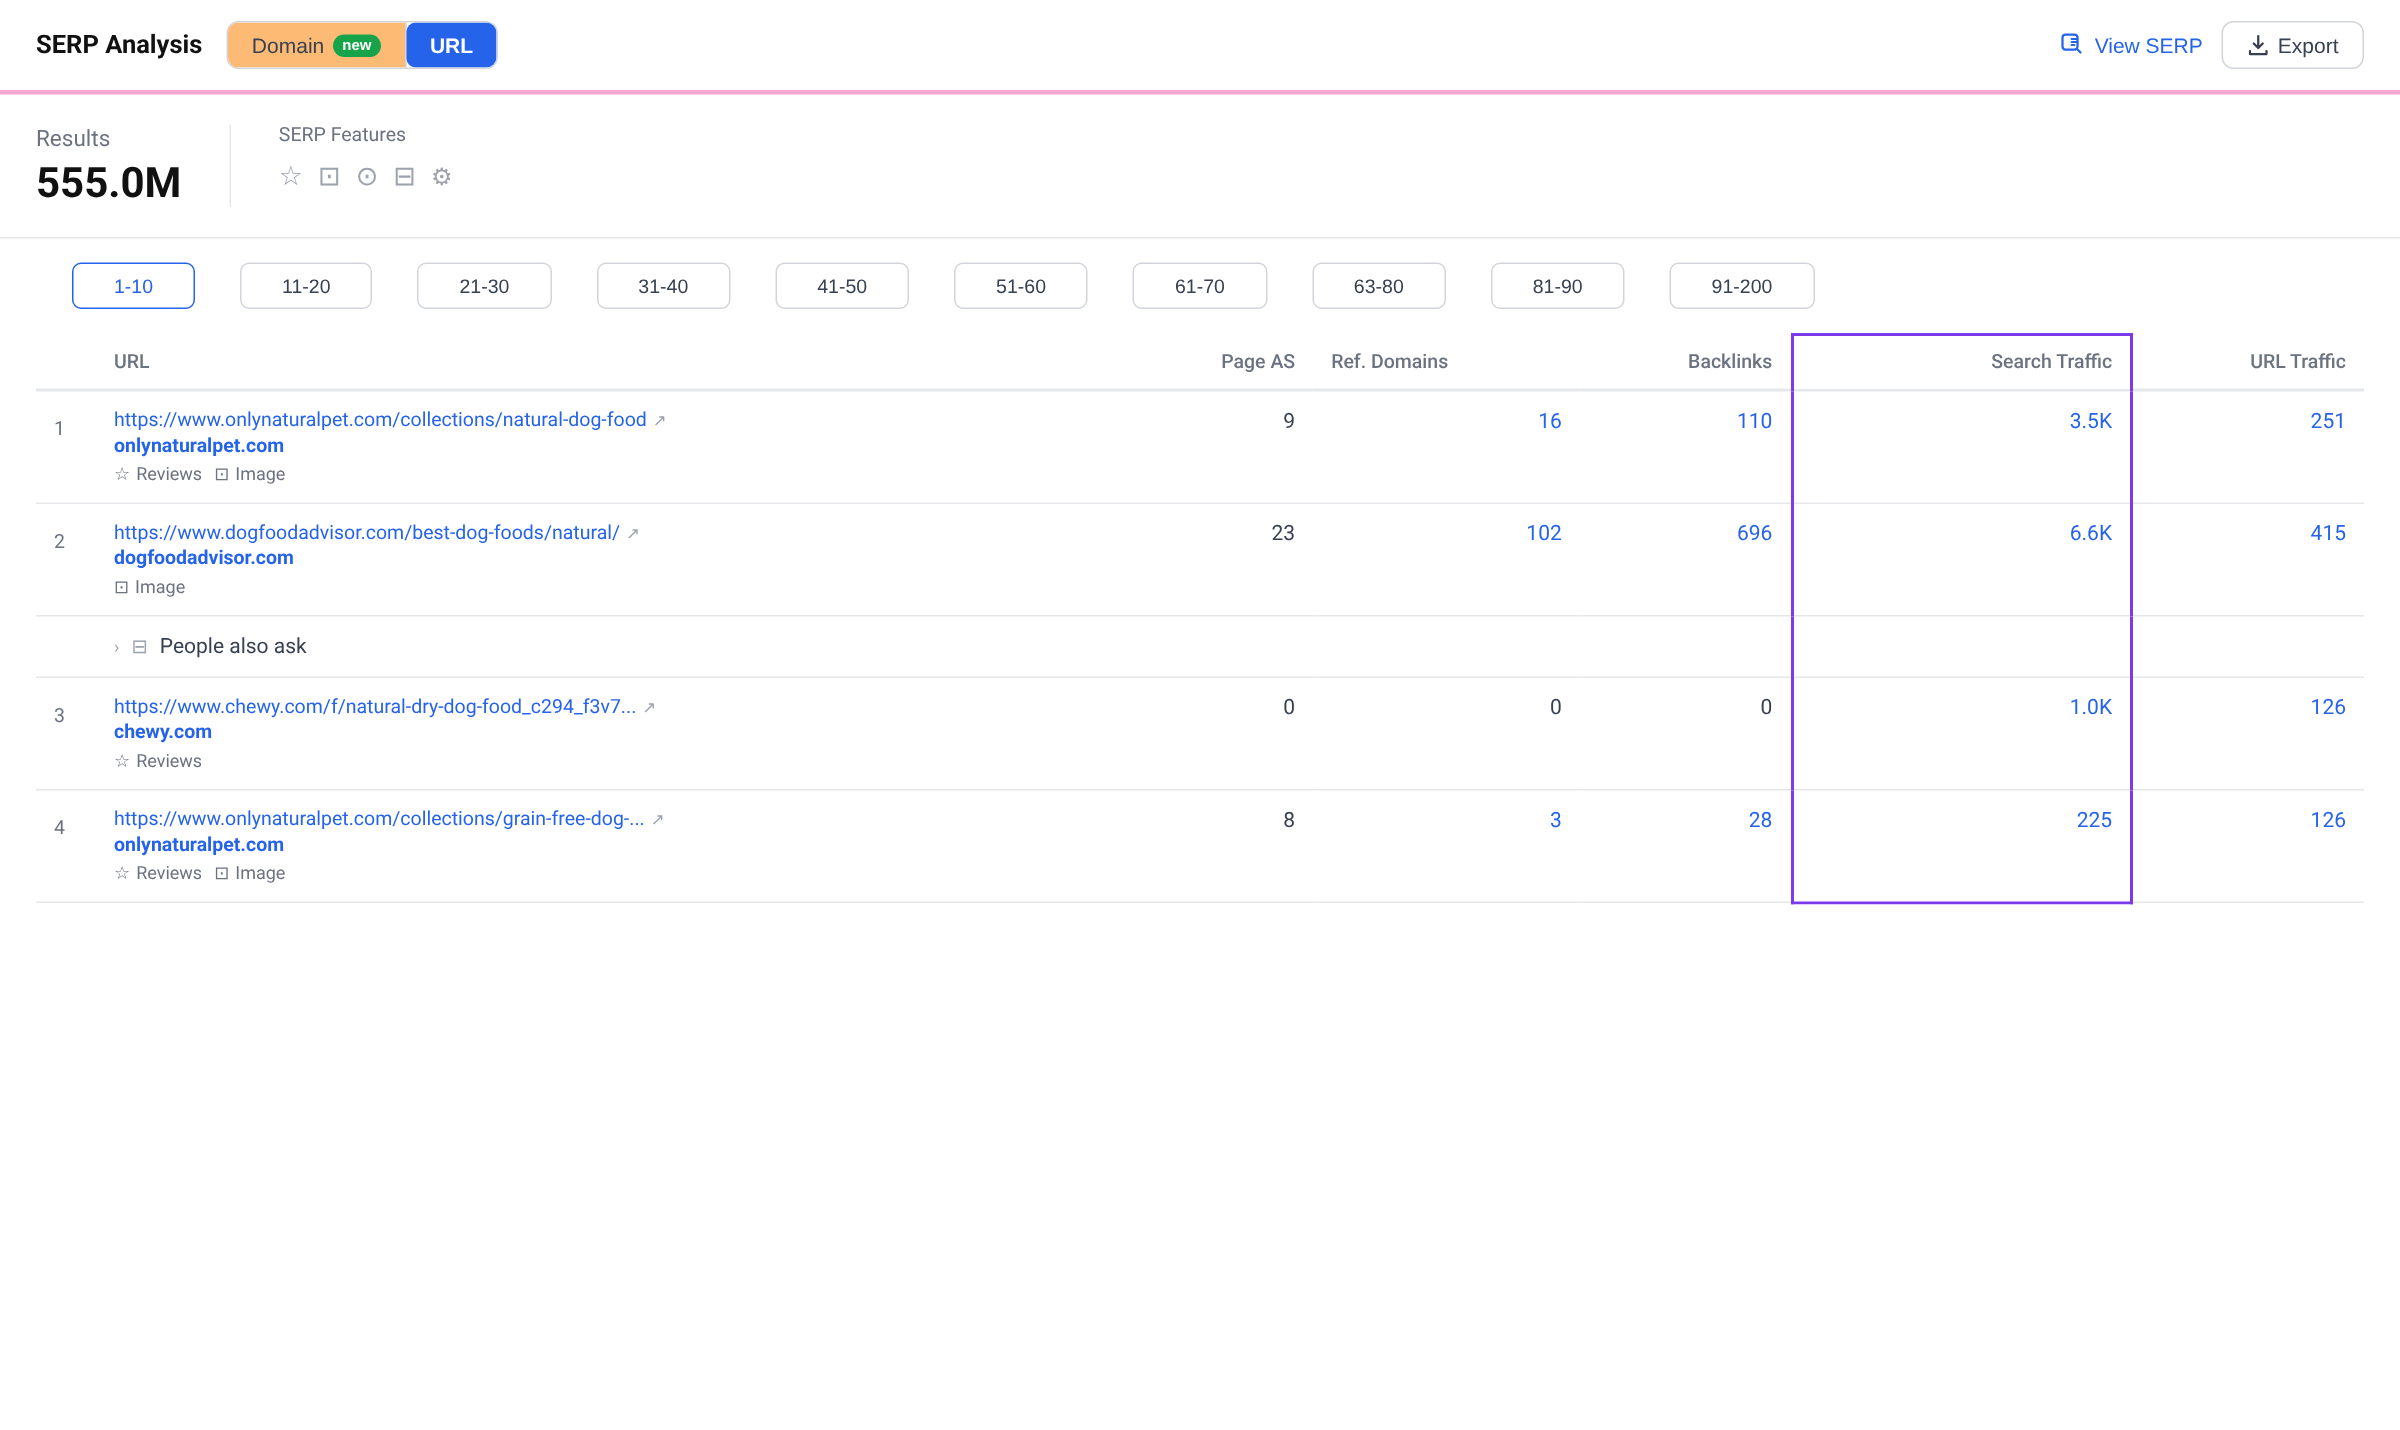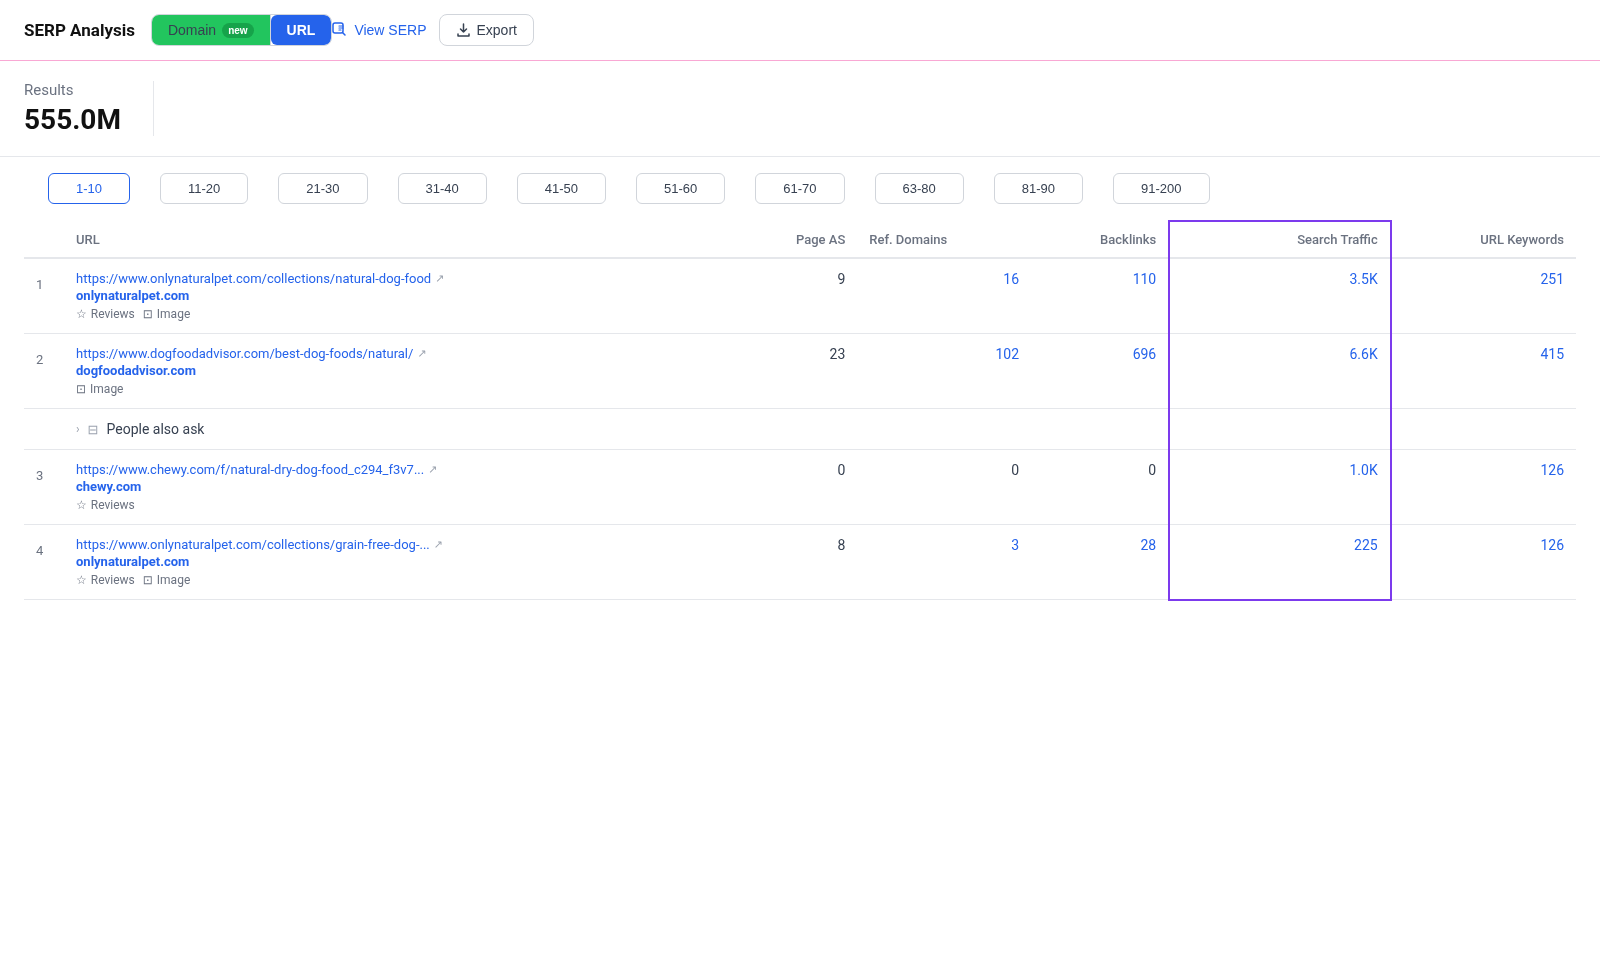--- a/index.html
+++ b/index.html
@@ -1,23 +1,23 @@
 <!DOCTYPE html>
 <html><head>
   <meta charset="utf-8">
   <style>
     * { box-sizing: border-box; margin: 0; padding: 0; }
     body { font-family: -apple-system, BlinkMacSystemFont, 'Segoe UI', Roboto, sans-serif; background: #fff; color: #1a1a1a; font-size: 14px; }
     
     
-    .header { display: flex; align-items: center; padding: 14px 24px; border-bottom: 1px solid #f9a8d4; }
+    .header { display: flex; align-items: center; justify-content: space-between; padding: 14px 24px; border-bottom: 3px solid #f9a8d4; }
     .header-left { display: flex; align-items: center; gap: 16px; }
     .app-title { font-size: 17px; font-weight: 700; color: #111; }
     .tab-group { display: flex; align-items: center; border: 1px solid #d1d5db; border-radius: 8px; overflow: hidden; }
-    .tab-btn { padding: 7px 16px; background: #22c55e; border: none; cursor: pointer; font-size: 14px; color: #374151; display: flex; align-items: center; gap: 6px; }
+    .tab-btn { padding: 7px 16px; background: #fdba74; border: none; cursor: pointer; font-size: 14px; color: #374151; display: flex; align-items: center; gap: 6px; }
     .tab-btn:first-child { border-right: 1px solid #d1d5db; }
     .tab-btn.url-active { background: #2563eb; color: #fff; font-weight: 600; border-radius: 6px; }
     .new-badge { background: #16a34a; color: #fff; font-size: 10px; font-weight: 700; padding: 2px 6px; border-radius: 20px; text-transform: lowercase; }
     .header-right { display: flex; align-items: center; gap: 12px; }
     .view-serp-btn { display: flex; align-items: center; gap: 6px; color: #2563eb; background: none; border: none; cursor: pointer; font-size: 14px; font-weight: 500; }
     .export-btn { display: flex; align-items: center; gap: 6px; padding: 7px 16px; border: 1px solid #d1d5db; border-radius: 8px; background: #fff; cursor: pointer; font-size: 14px; color: #374151; font-weight: 500; }
 
     
     .stats-section { padding: 20px 24px; display: flex; align-items: flex-start; gap: 0; border-bottom: 1px solid #e5e7eb; }
     .results-block { padding-right: 32px; border-right: 1px solid #e5e7eb; }
@@ -110,20 +110,30 @@
       <span>Export</span>
     </button>
   </div>
 </div>
 
 <div class="stats-section">
   <div class="results-block">
     <div class="results-label">Results</div>
     <div class="results-value">555.0M</div>
   </div>
+  <div class="serp-features-block">
+    <div class="serp-features-label">SERP Features</div>
+    <div class="serp-icons">
+      <span class="serp-icon" title="Reviews">☆</span>
+      <span class="serp-icon" title="Image">⊡</span>
+      <span class="serp-icon" title="Video">⊙</span>
+      <span class="serp-icon" title="Featured Snippet">⊟</span>
+      <span class="serp-icon" title="Tools" style="font-size:16px;">⚙</span>
+    </div>
+  </div>
 </div>
 
 <div class="pagination">
   <button class="page-btn active">1-10</button>
   <button class="page-btn">11-20</button>
   <button class="page-btn">21-30</button>
   <button class="page-btn">31-40</button>
   <button class="page-btn">41-50</button>
   <button class="page-btn">51-60</button>
   <button class="page-btn">61-70</button>
@@ -135,21 +145,21 @@
 <div class="table-container">
   <table>
     <thead>
       <tr>
         <th class="num-col"></th>
         <th class="url-col">URL</th>
         <th class="page-as-col" style="text-align:right;">Page AS</th>
         <th class="ref-domains-col" style="text-align:left;">Ref. Domains</th>
         <th class="backlinks-col" style="text-align:right;">Backlinks</th>
         <th class="search-traffic-col search-traffic-highlight" style="text-align:right; min-width:130px;">Search Traffic</th>
-        <th class="url-keywords-col" style="text-align:right;">URL Keywords</th>
+        <th class="url-keywords-col" style="text-align:right;">URL Traffic</th>
       </tr>
     </thead>
     <tbody>
 
       <tr>
         <td class="num-cell">1</td>
         <td class="url-cell">
           <a class="url-link" href="#">
             https://www.onlynaturalpet.com/collections/natural-dog-food
             <span class="external-icon">↗</span>

